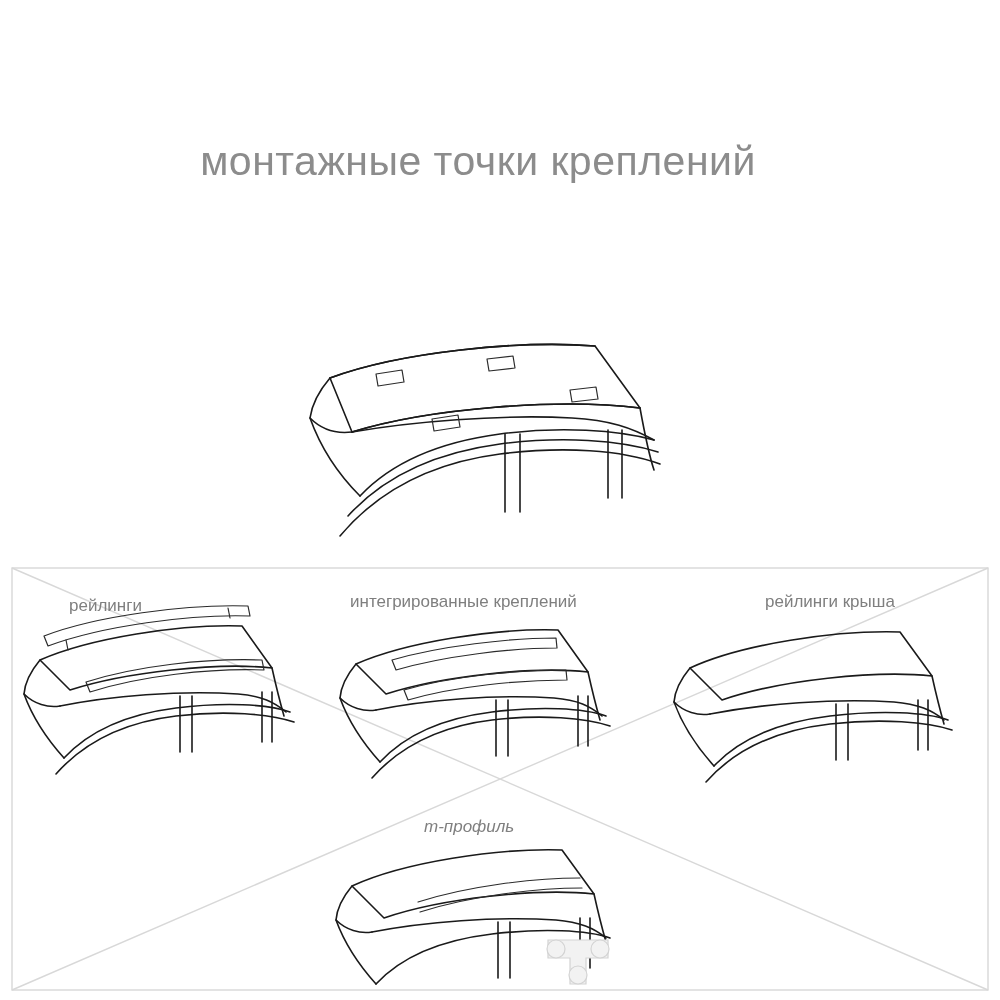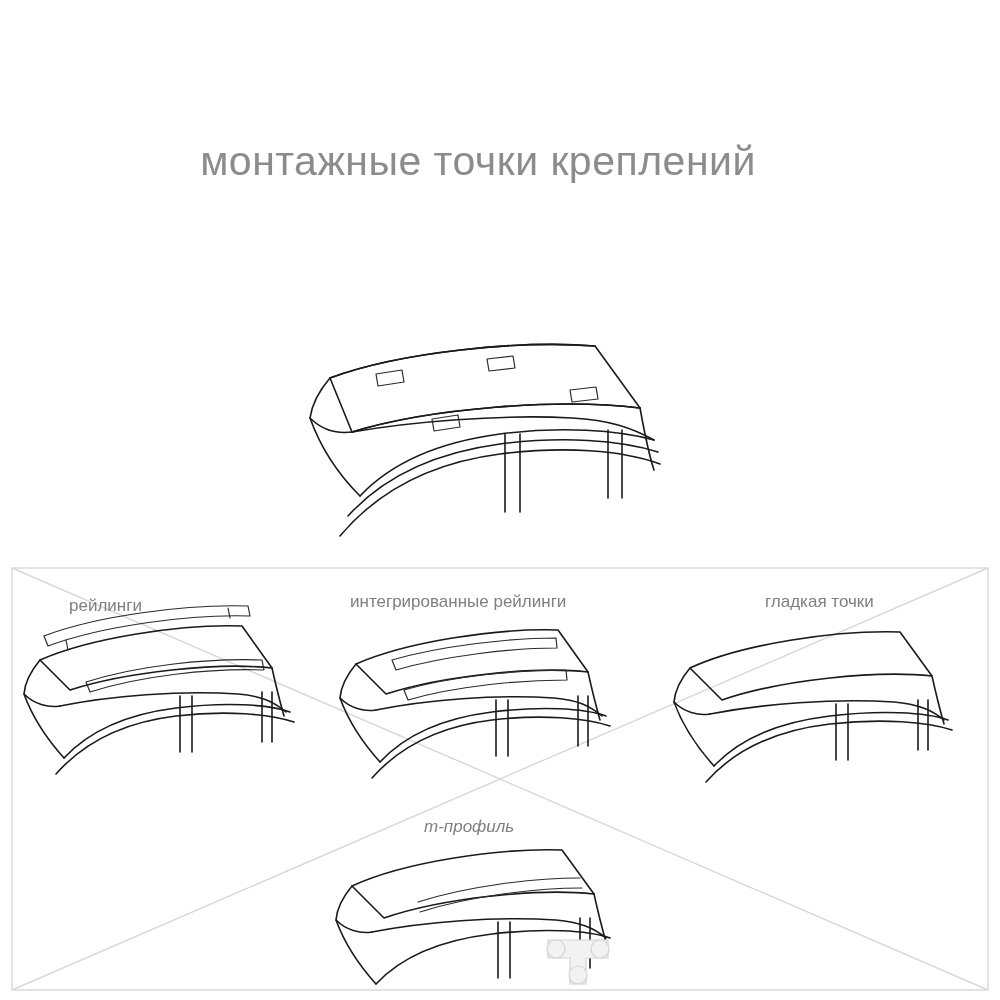--- a/index.html
+++ b/index.html
@@ -165,17 +165,17 @@
       <g>
         <path class="faintfill" d="M548,940 h60 v18 h-22 v26 h-16 v-26 h-22 z"></path>
         <circle class="faintfill" cx="556" cy="949" r="9"></circle>
         <circle class="faintfill" cx="600" cy="949" r="9"></circle>
         <circle class="faintfill" cx="578" cy="975" r="9"></circle>
       </g>
     </g>
   </svg>
 
   <div class="caption cap-rails">рейлинги</div>
-  <div class="caption cap-integr">интегрированные рейлинги</div>
-  <div class="caption cap-smooth">гладкая точки</div>
+  <div class="caption cap-integr">интегрированные креплений</div>
+  <div class="caption cap-smooth">рейлинги крыша</div>
   <div class="caption cap-tprofile">т-профиль</div>
 
 </div>
 
 </body></html>

